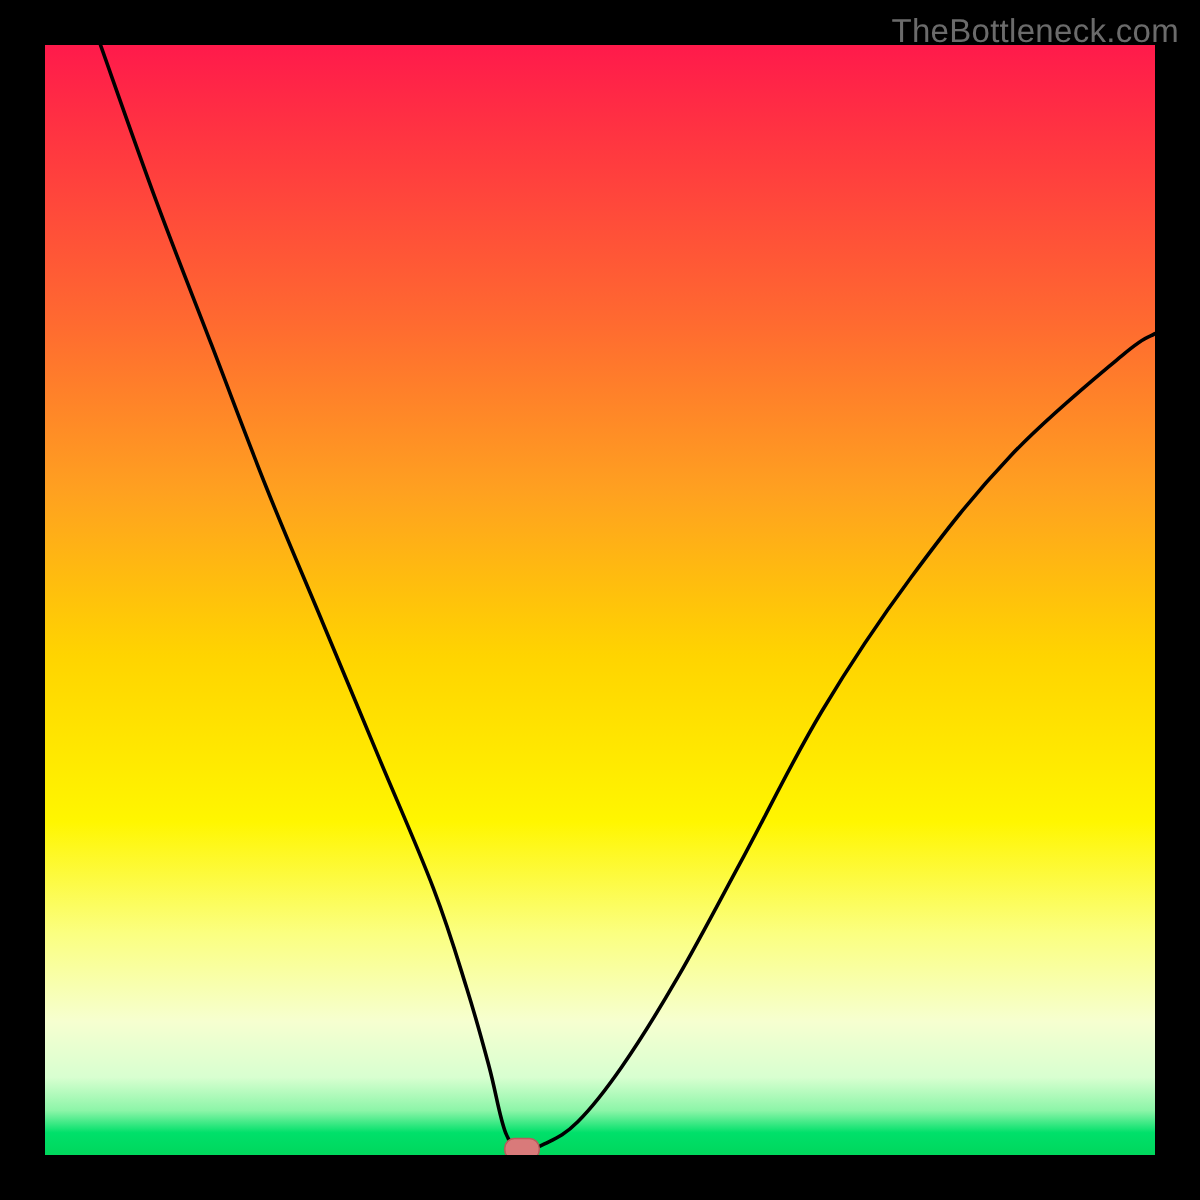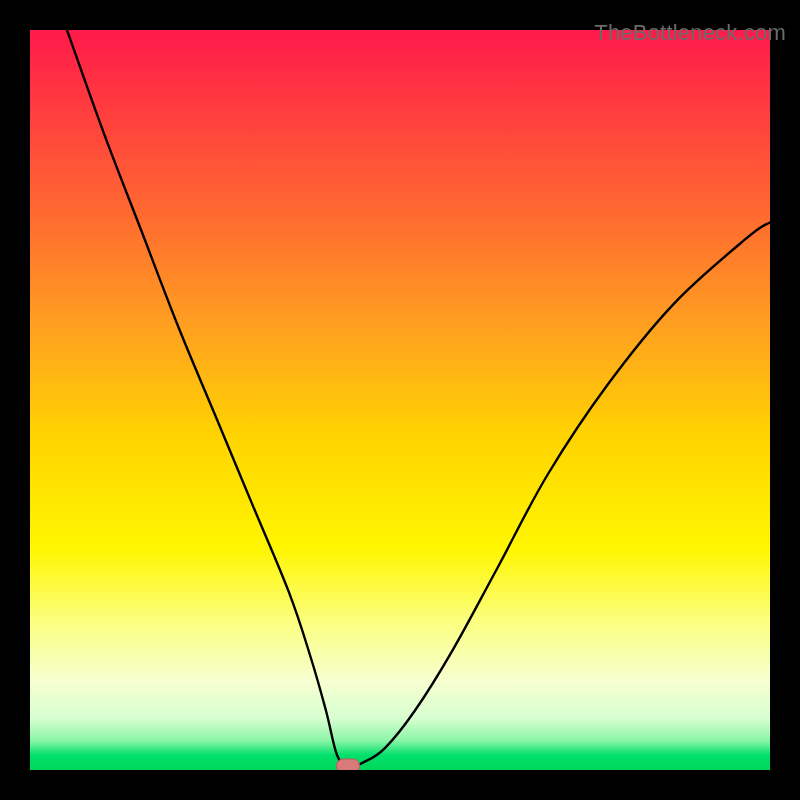--- a/index.html
+++ b/index.html
@@ -12,21 +12,21 @@
     font-family: Arial, Helvetica, sans-serif;
   }
   .frame {
     position: relative;
     width: 800px;
     height: 800px;
     background: #000;
   }
   .watermark {
     position: absolute;
-    top: 20px;
+    top: 8px;
     right: 14px;
     color: #6b6b6b;
     font-size: 22px;
     letter-spacing: 0.2px;
     z-index: 10;
     font-weight: 500;
   }
   .plot-area {
     position: absolute;
     left: 30px;

